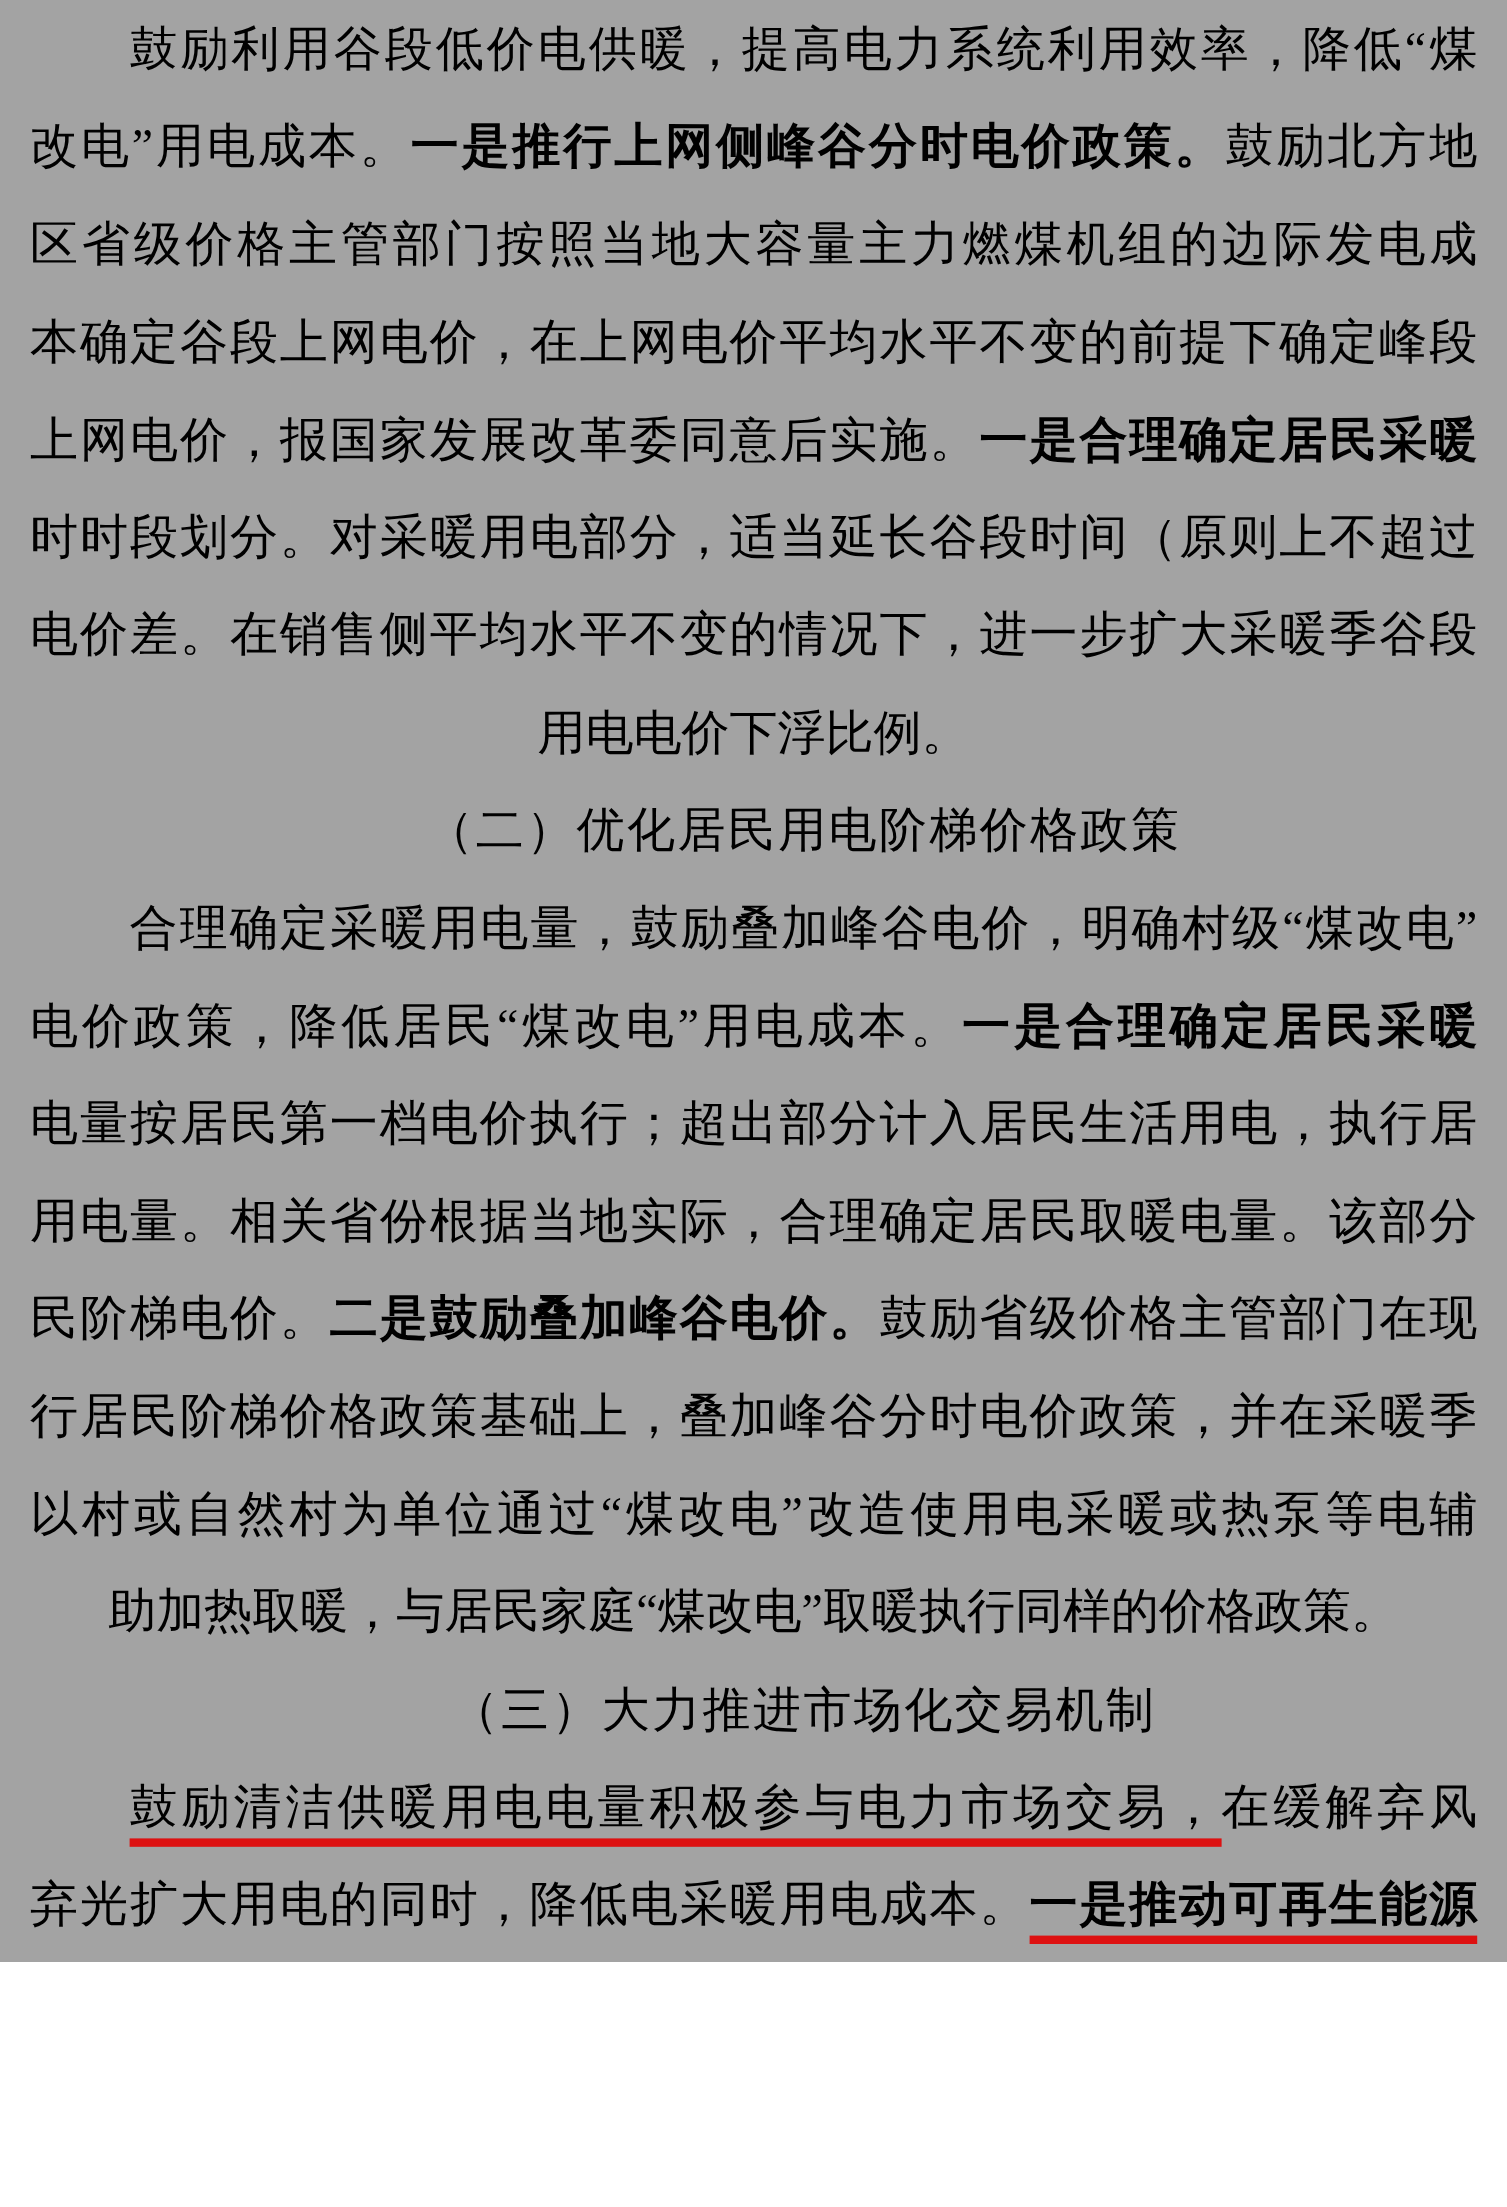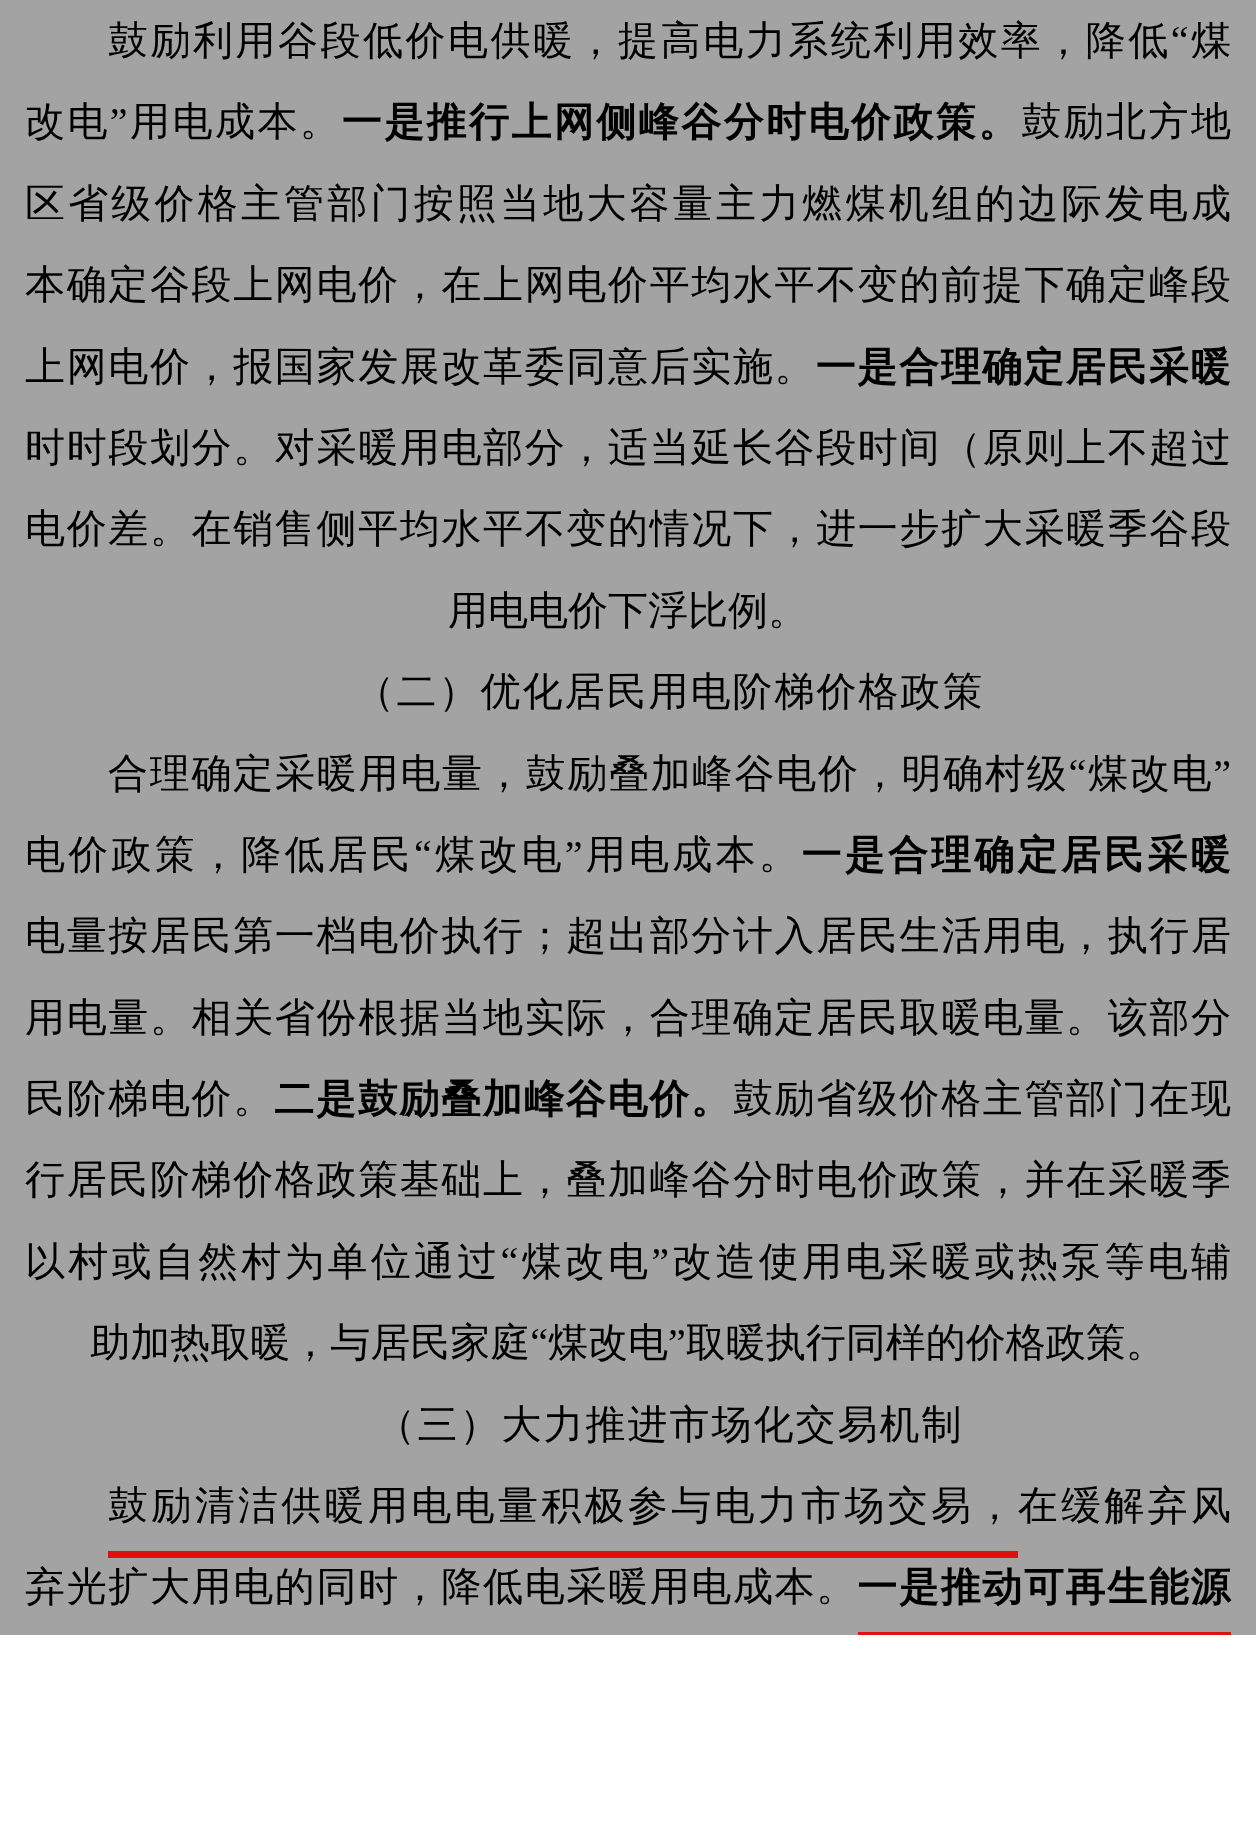--- a/index.html
+++ b/index.html
@@ -29,21 +29,21 @@
     white-space: normal;
     text-align: justify;
     text-align-last: justify;
     text-justify: distribute;
   }
   .line.indent { text-indent: 83px; }
   .line.heading { letter-spacing: 2px; }
   .seg-bold { font-weight: 700; }
   .seg-redline {
     border-bottom: 7px solid #dd1111;
-    padding-bottom: 23px;
+    padding-bottom: 4px;
   }
   .page-number {
     position: absolute;
     left: 0;
     top: 1785px;
     width: 1256px;
     height: 48px;
     line-height: 34px;
     text-align: center;
     font-size: 31px;

